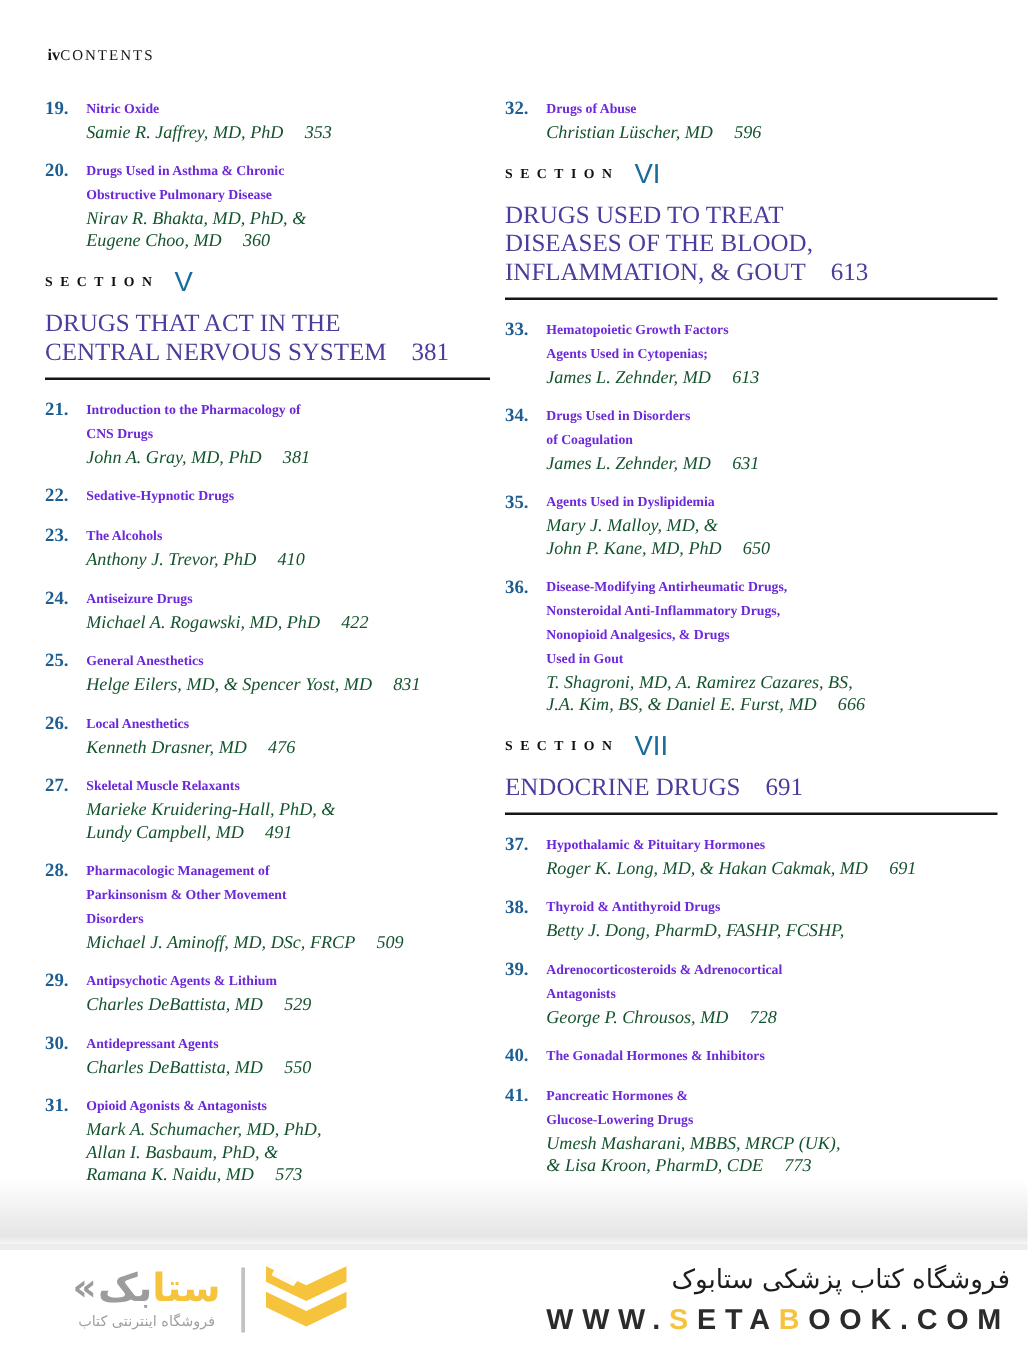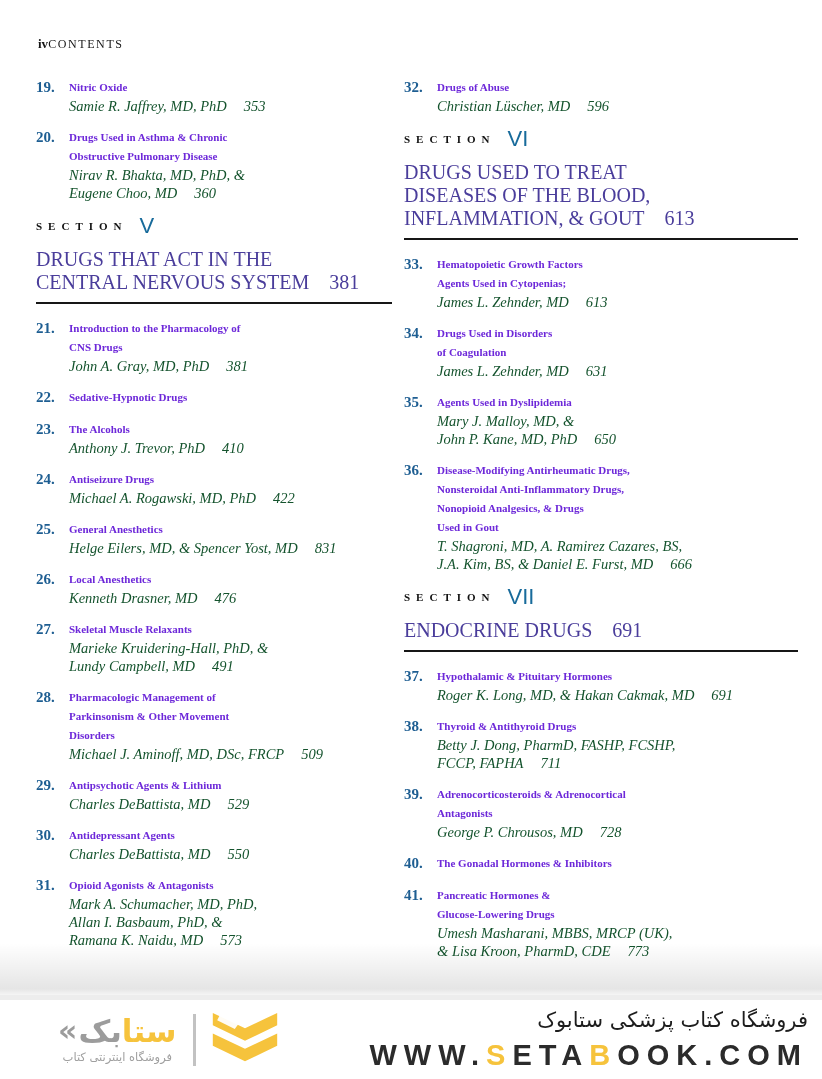--- a/index.html
+++ b/index.html
@@ -43,21 +43,21 @@
   .logo-row{display:flex;direction:ltr;align-items:center;}
   .logo-chevron{font-family:"DejaVu Sans",sans-serif;font-weight:bold;font-size:30px;color:var(--logo-gray,#9c9c9c);line-height:1;margin-right:1px;}
   .logo-wordmark{font-family:"DejaVu Sans",sans-serif;font-weight:bold;font-size:31px;line-height:1;}
   .wm-gray{color:var(--logo-gray,#9c9c9c);}
   .wm-accent{color:var(--accent-yellow,#f6c33c);}
   .logo-tagline{font-family:"DejaVu Sans",sans-serif;font-size:11.5px;color:#a0a0a0;margin-top:3px;}
   .logo-bar{width:3px;height:52px;background:#c2c2c2;margin:0 12px 0 16px;}
   .logo-emblem{width:74px;height:60px;display:block;}
   .footer-right{display:flex;flex-direction:column;align-items:flex-end;}
   .store-fa{font-family:"DejaVu Sans",sans-serif;font-size:21px;color:#1d1d1d;line-height:1.25;}
-  .store-url{font-family:"Liberation Sans",sans-serif;font-weight:bold;font-size:29px;letter-spacing:7px;margin-top:6px;white-space:nowrap;}
+  .store-url{font-family:"Liberation Sans",sans-serif;font-weight:bold;font-size:23px;letter-spacing:7px;margin-top:6px;white-space:nowrap;}
   .url-dark{color:#2b2b2b;}
   .url-accent{color:var(--accent-yellow,#f6c33c);}
 </style>
 </head>
 <body>
 
 <div class="page">
 
   <div class="page-header">
     <span class="folio">iv</span>
@@ -243,21 +243,20 @@
           <div class="body">
             <div class="t-line">Hypothalamic &amp; Pituitary Hormones</div>
             <div class="a-line">Roger K. Long, MD, &amp; Hakan Cakmak, MD<span class="pagenum">691</span></div>
           </div>
         </div>
         <div class="entry">
           <div class="num">38.</div>
           <div class="body">
             <div class="t-line">Thyroid &amp; Antithyroid Drugs</div>
             <div class="a-line">Betty J. Dong, PharmD, FASHP, FCSHP,</div>
-            <div class="a-line">FCCP, FAPHA<span class="pagenum">711</span></div>
           </div>
         </div>
         <div class="entry">
           <div class="num">39.</div>
           <div class="body">
             <div class="t-line">Adrenocorticosteroids &amp; Adrenocortical</div>
             <div class="t-line">Antagonists</div>
             <div class="a-line">George P. Chrousos, MD<span class="pagenum">728</span></div>
           </div>
         </div>

